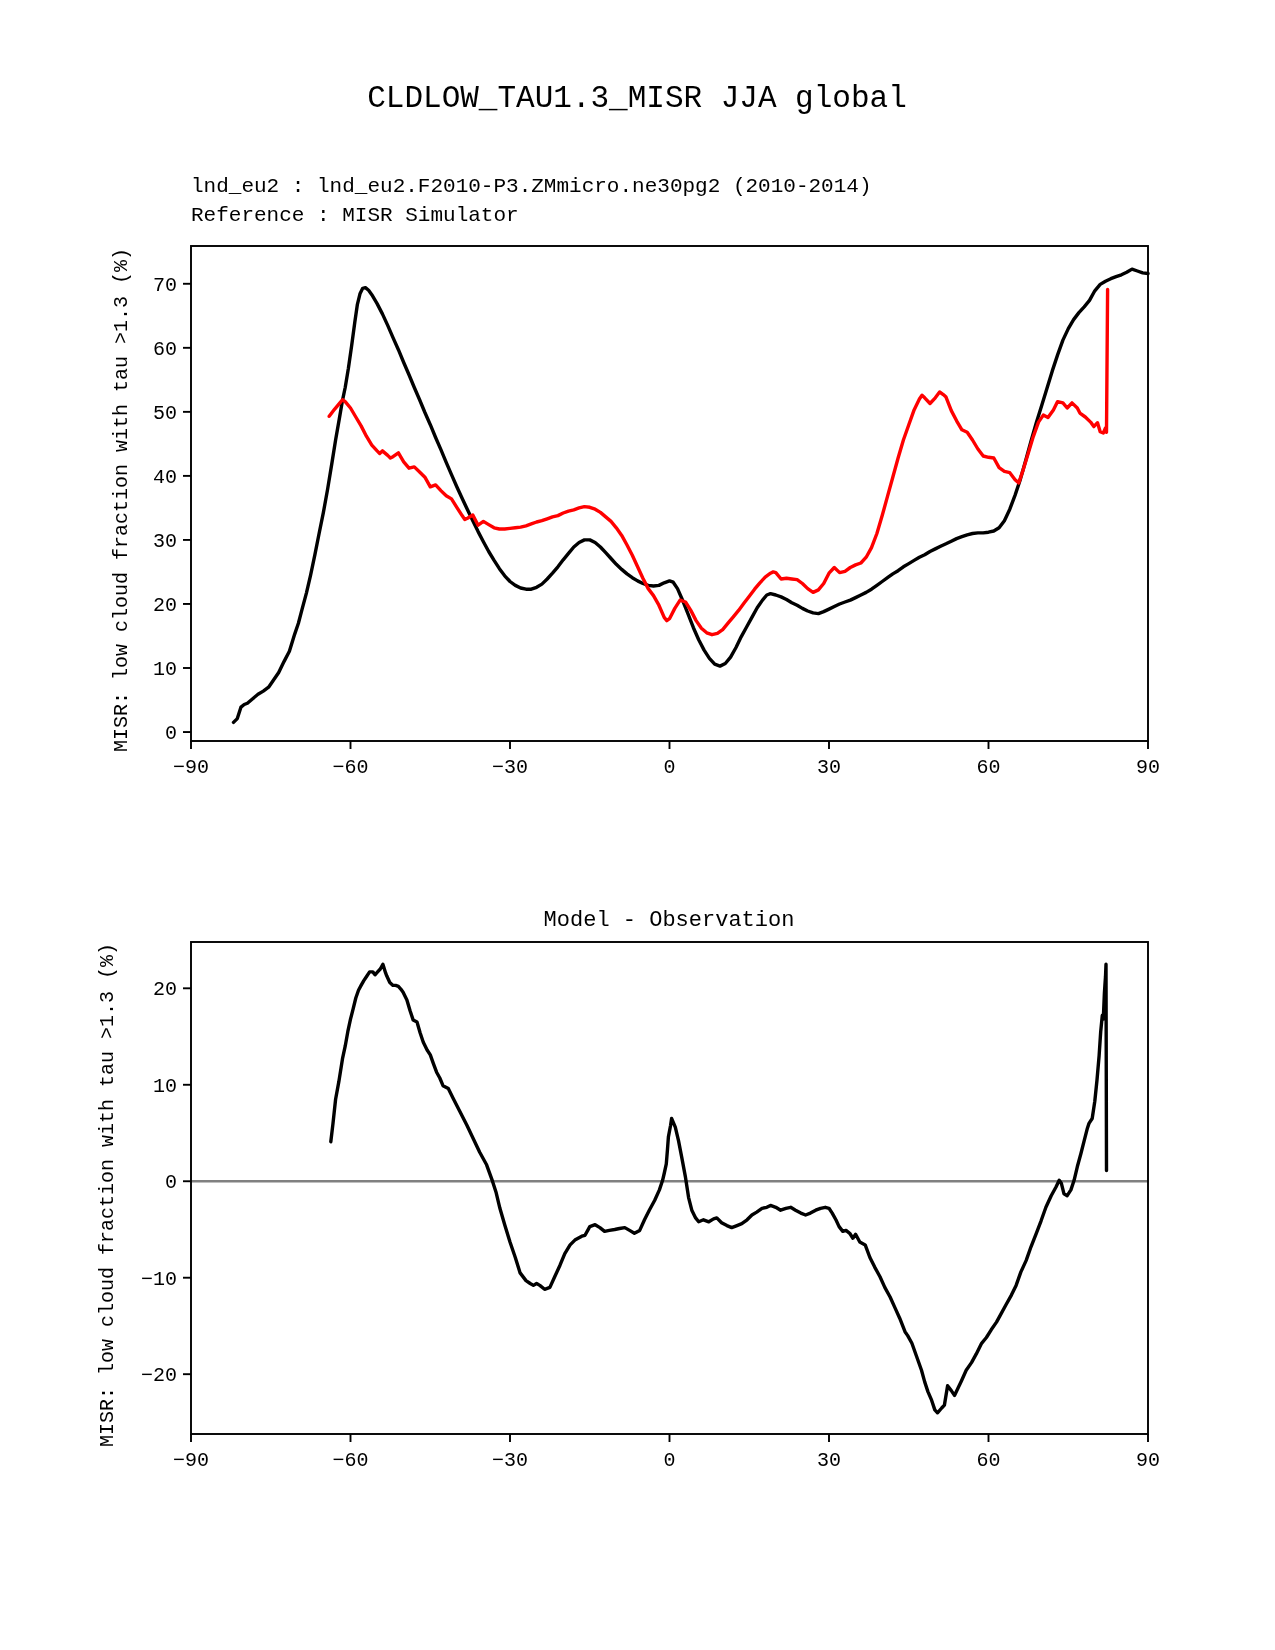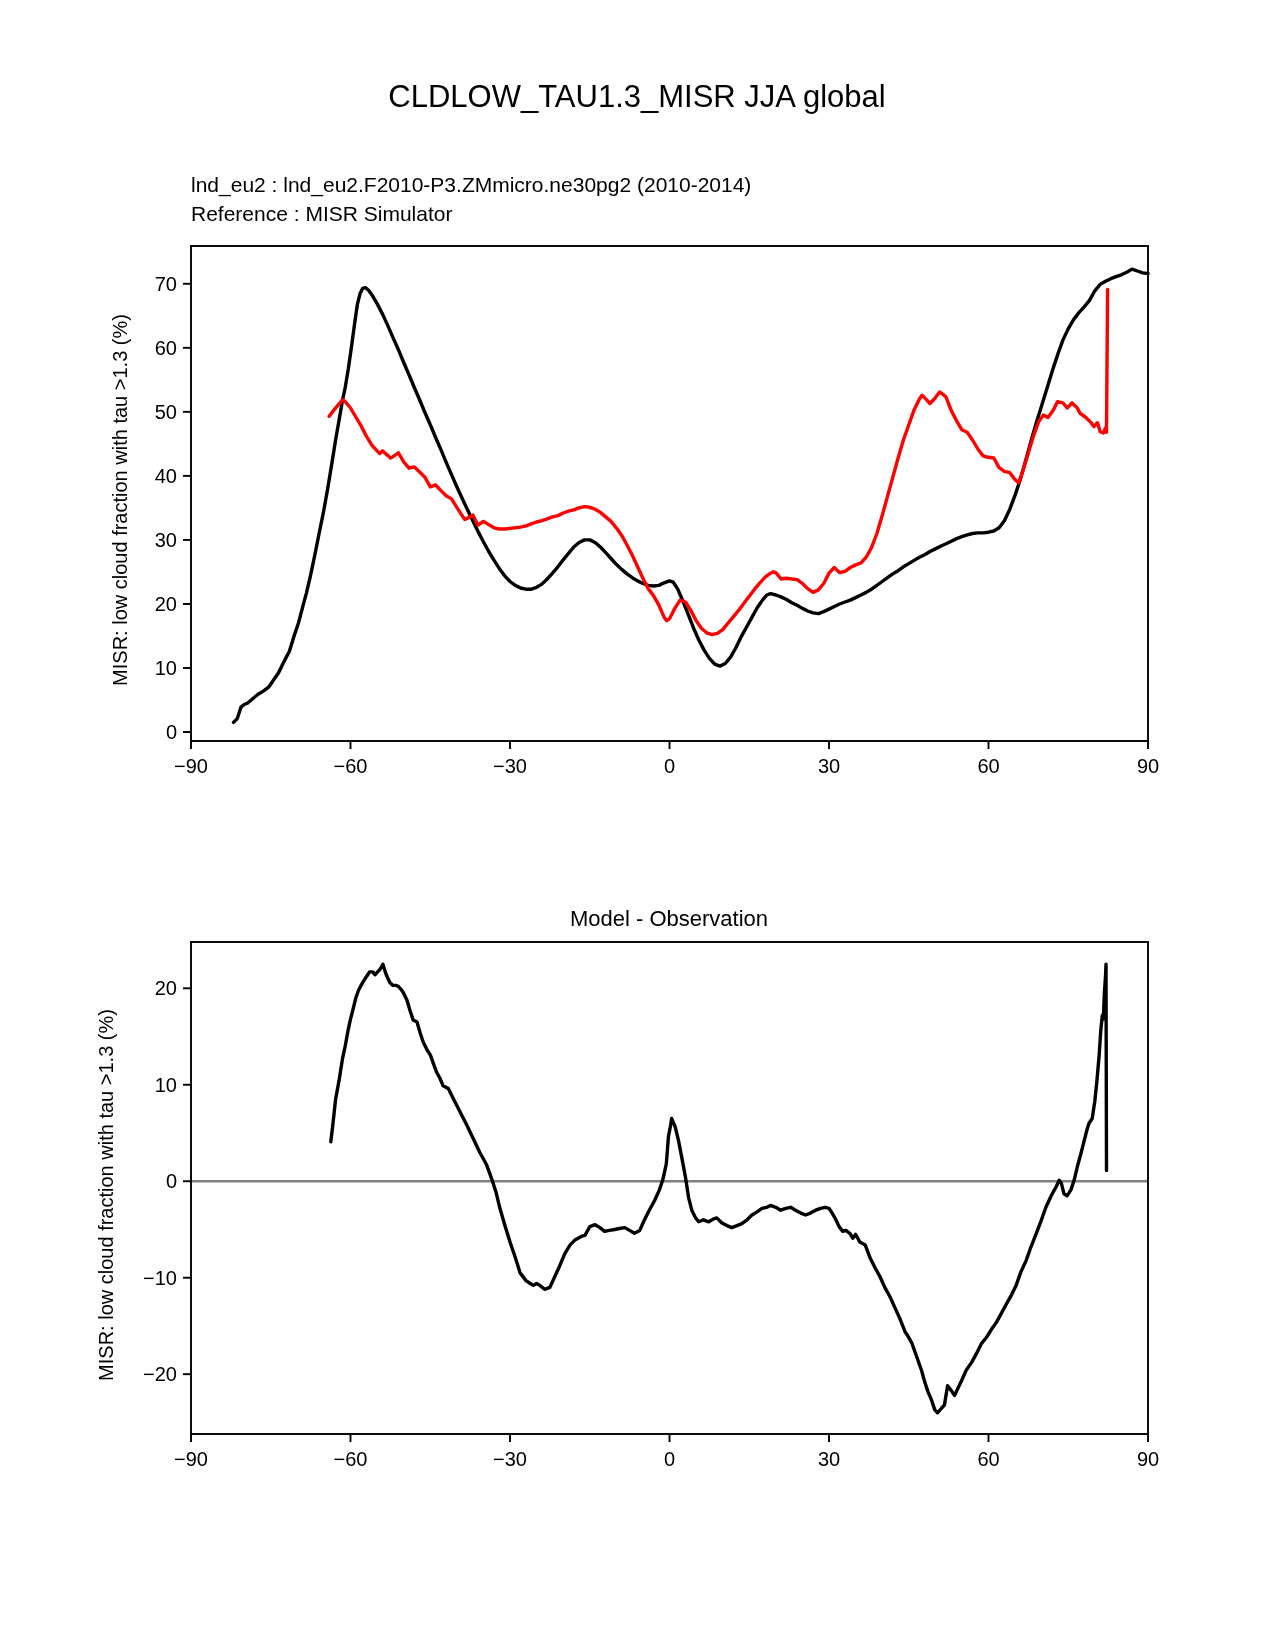--- a/index.html
+++ b/index.html
@@ -1,17 +1,17 @@
 <!DOCTYPE html>
 <html><head>
 <meta charset="utf-8">
 <style>
   html,body{margin:0;padding:0;background:#ffffff;}
   .page{position:relative;width:1275px;height:1650px;background:#ffffff;
-        font-family:Liberation Sans, sans-serif;}
+        font-family:Liberation Mono, monospace;}
   svg{position:absolute;left:0;top:0;}
   text{fill:#000000;}
   .fig-title{font-size:31px;}
   .legend-line{font-size:21px;}
   .subplot-title{font-size:22px;}
   .tick-label{font-size:20px;}
   .axis-label{font-size:20px;}
 </style>
 </head>
 <body>

